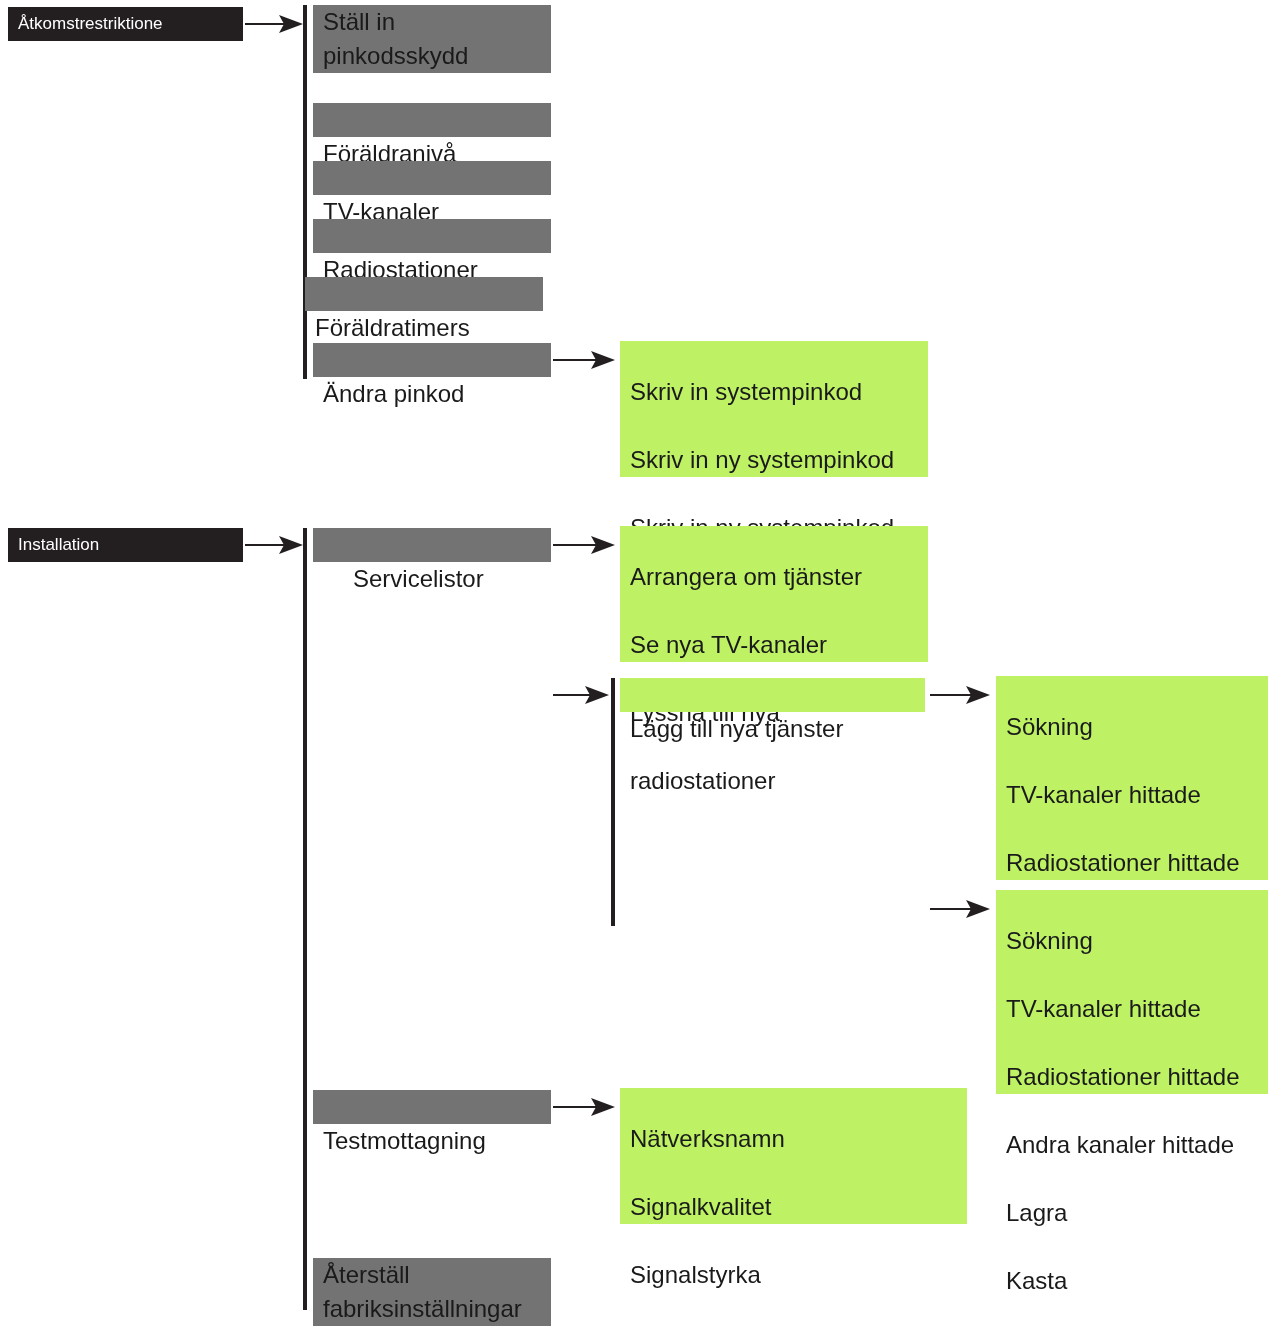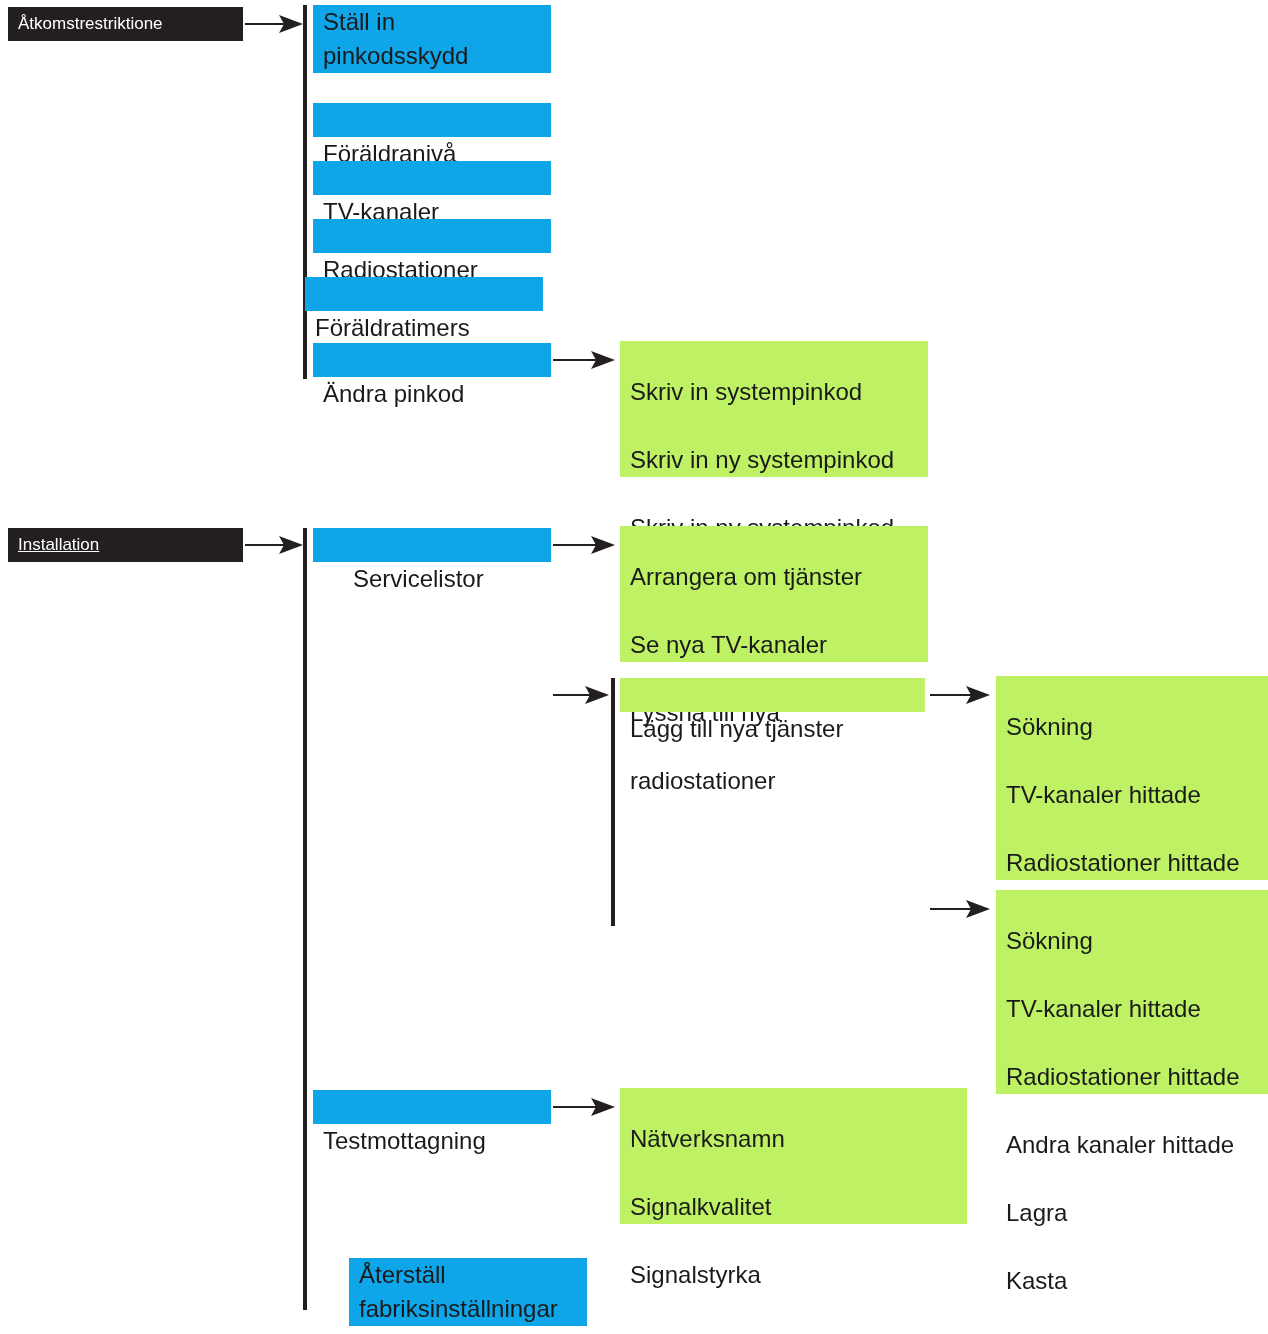--- a/index.html
+++ b/index.html
@@ -20,21 +20,21 @@
     background: #231f20;
     color: #ffffff;
     font-size: 17px;
     line-height: 33px;
     padding: 0 0 0 10px;
     white-space: nowrap;
     box-sizing: border-box;
   }
   .menu-box {
     position: absolute;
-    background: #0ea5e9;
+    background: #737373;
     color: #1a1a1a;
     font-size: 24px;
     line-height: 34px;
     padding-left: 10px;
     box-sizing: border-box;
     white-space: pre-line;
   }
   .menu-box.light {
     background: #bef264;
   }
@@ -100,21 +100,21 @@
     </svg>
   </div>
 
   <div class="menu-box light" style="left:620px; top:341px; width:308px; height:136px;">
     <span class="row">Skriv in systempinkod</span>
     <span class="row">Skriv in ny systempinkod</span>
     <span class="row">Skriv in ny systempinkod</span>
     <span class="row">igen</span>
   </div>
 
-  <div class="root-label" style="left:8px; top:528px; width:235px; height:34px;text-decoration:underline;">Installation</div>
+  <div class="root-label" style="left:8px; top:528px; width:235px; height:34px;">Installation</div>
 
   <div class="arrow" style="left:245px; top:534px; width:62px;">
     <svg width="62" height="22" viewBox="0 0 62 22">
       <path d="M0 10 L40 10 L40 12 L0 12 Z" fill="#231f20"></path>
       <path d="M34 2 L58 11 L34 20 L39 11 Z" fill="#231f20"></path>
     </svg>
   </div>
 
   <div class="vrule" style="left:303px; top:528px; height:782px;"></div>
 
@@ -194,15 +194,15 @@
     </svg>
   </div>
 
   <div class="menu-box light" style="left:620px; top:1088px; width:347px; height:136px;">
     <span class="row">Nätverksnamn</span>
     <span class="row">Signalkvalitet</span>
     <span class="row">Signalstyrka</span>
     <span class="row">RF-kanal</span>
   </div>
 
-  <div class="menu-box" style="left:313px; top:1258px; width:238px; height:68px;margin-left:36px;"><span class="row">Återställ</span><span class="row">fabriksinställningar</span></div>
+  <div class="menu-box" style="left:313px; top:1258px; width:238px; height:68px;"><span class="row">Återställ</span><span class="row">fabriksinställningar</span></div>
 
 </div>
 
 </body></html>

